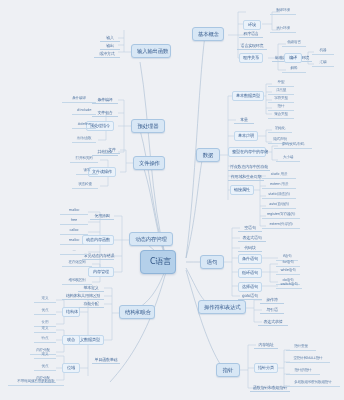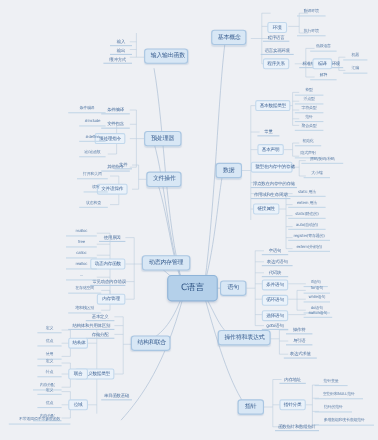--- a/index.html
+++ b/index.html
@@ -126,21 +126,21 @@
       <path d="M262,272 L270,272 M270,264 L270,282 M270,264 L278,264 M270,272 L278,272 M270,282 L278,282"></path>
       <path d="M262,286 L270,286 M270,286 L278,286"></path>
 
       <path d="M246,308 L254,308 M254,300 L254,322 M254,300 L262,300 M254,310 L262,310 M254,322 L262,322"></path>
 
       <path d="M240,370 L248,370 M248,345 L248,388 M248,345 L256,345 M248,368 L256,368 M248,388 L256,388"></path>
       <path d="M276,368 L284,368 M284,350 L284,386 M284,350 L290,350 M284,362 L290,362 M284,374 L290,374 M284,386 L290,386"></path>
     </g>
   </svg>
 
-  <div class="node n-root" style="left:152px;top:250px;width:46px;">C语言</div>
+  <div class="node n-root" style="left:140px;top:250px;width:36px;">C语言</div>
 
   <div class="node n-l1" style="left:131px;top:44px;width:40px;">输入输出函数</div>
   <div class="node n-l3" style="left:100px;top:34px;width:20px;">输入</div>
   <div class="node n-l3" style="left:100px;top:42px;width:20px;">输出</div>
   <div class="node n-l3" style="left:94px;top:50px;width:26px;">缓冲方式</div>
 
   <div class="node n-l1" style="left:131px;top:119px;width:34px;">预处理器</div>
   <div class="node n-l3" style="left:92px;top:96px;width:26px;">条件编译</div>
   <div class="node n-l3" style="left:92px;top:109px;width:26px;">文件包含</div>
   <div class="node n-l2" style="left:86px;top:121px;width:28px;">预处理指令</div>

